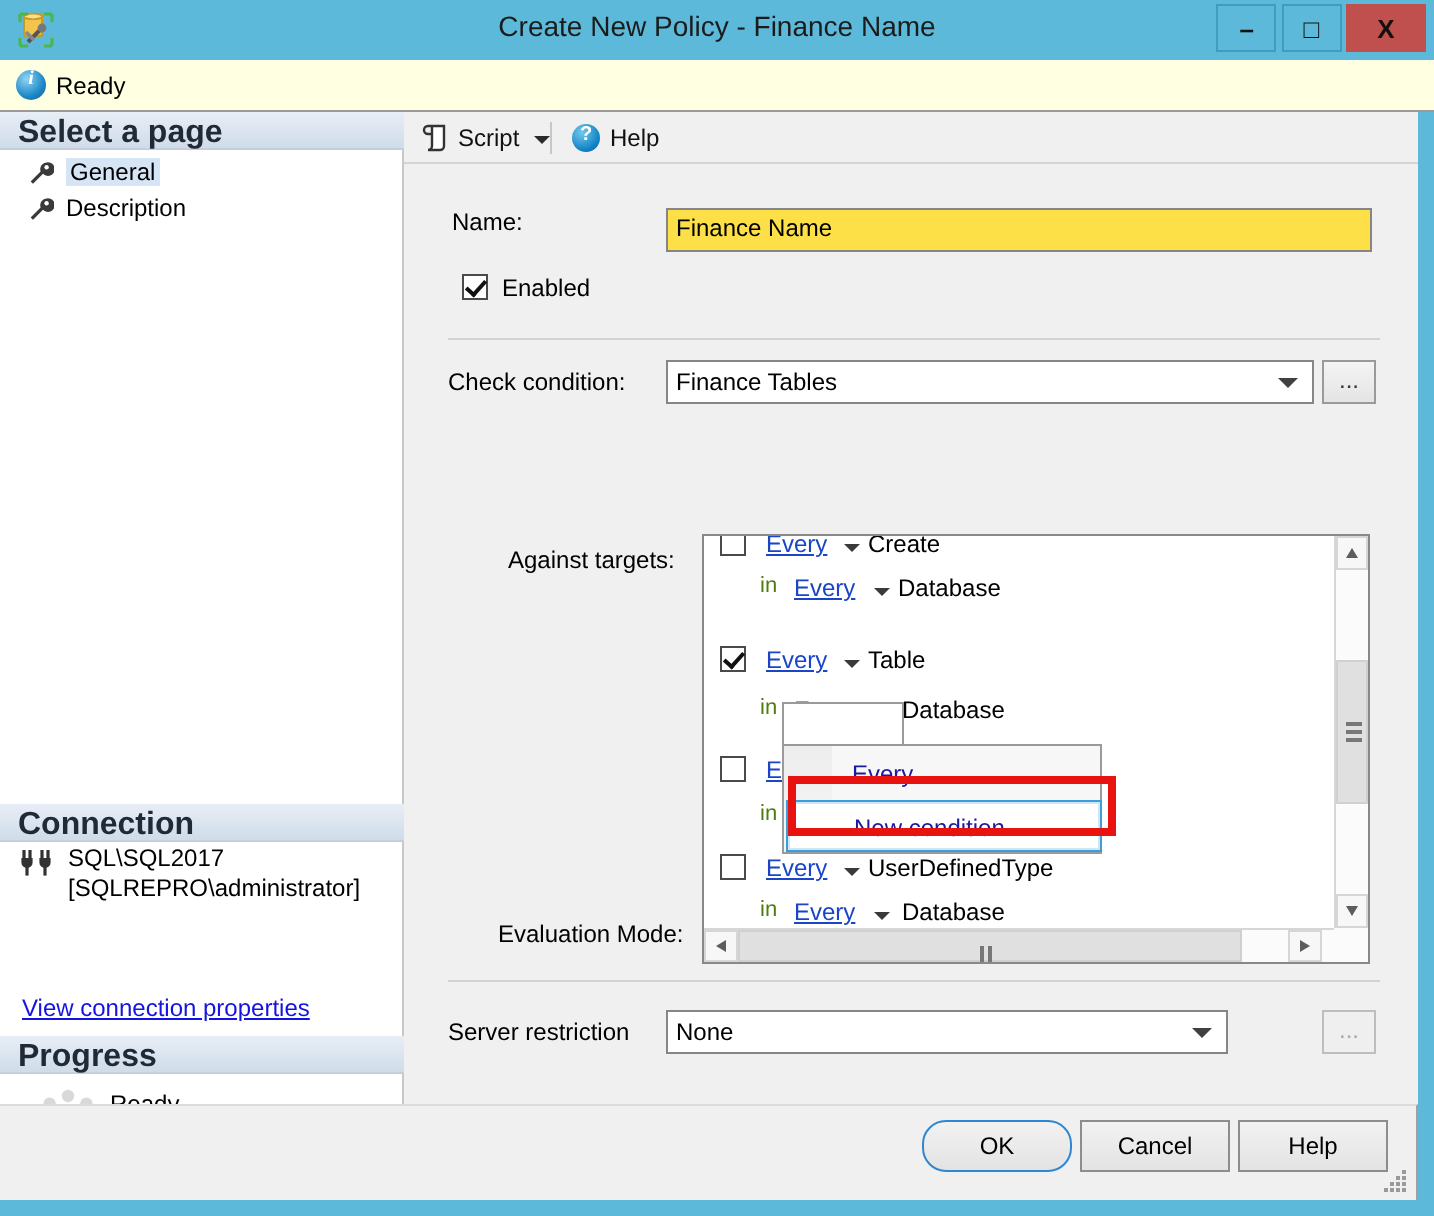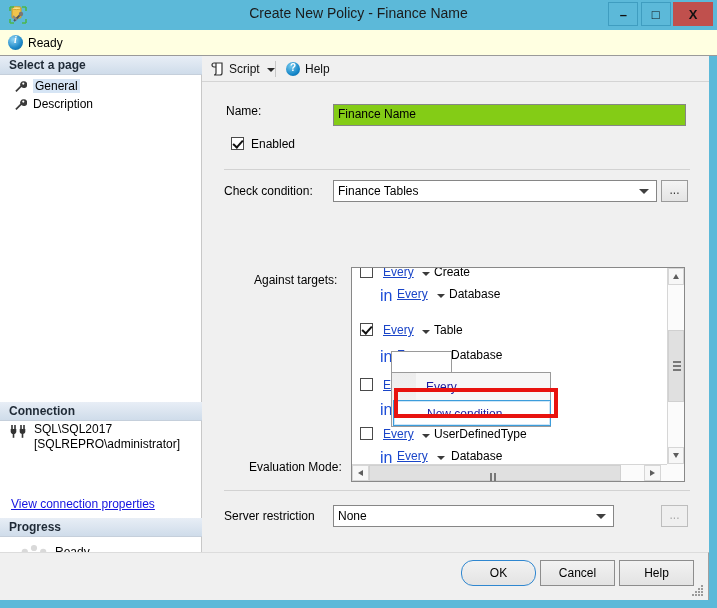--- a/index.html
+++ b/index.html
@@ -81,21 +81,21 @@
     box-sizing: border-box;
   }
   .pane-header {
     position: absolute; left: 0; width: 202px; height: 19px;
     background: linear-gradient(to bottom,#e8eef6 0%, #cfdcea 100%);
     border-bottom: 1px solid #c5cfdb;
     box-sizing: border-box;
   }
   .pane-header span {
     position: absolute; left: 9px; top: 2px;
-    font-size: 12px; font-weight: bold; color: #1f2a36;
+    font-size: 16px; font-weight: bold; color: #1f2a36;
   }
   .page-item {
     position: absolute; left: 14px; height: 17px;
     font-size: 12px; color: #000;
     white-space: nowrap;
   }
   .wrench {
     position: absolute; left: 0; top: 2px; width: 13px; height: 13px;
   }
   .page-item .lbl { position: absolute; left: 19px; top: 1px; }
@@ -156,21 +156,21 @@
     content: "?";
     position: absolute; left: 0; top: 0px; width: 14px; text-align: center;
     color:#fff; font-size: 10px; font-weight: bold;
     font-family: "Liberation Sans", sans-serif;
   }
 
   .fld-label {
     position: absolute; font-size: 12px; color: #000; white-space: nowrap;
   }
   .textbox {
-    position: absolute; background: #84cc16;
+    position: absolute; background: #fde047;
     border: 1px solid #868686;
     box-sizing: border-box;
     font-size: 12px; color: #000;
     padding: 2px 4px;
     font-family: "Liberation Sans", sans-serif;
   }
   .combo {
     position: absolute; background: #fff;
     border: 1px solid #868686;
     box-sizing: border-box;
@@ -228,21 +228,21 @@
     font-size: 12px; top: 3px; cursor: pointer;
   }
   .tcaret {
     position: absolute; top: 10px;
     width: 0; height: 0;
     border-left: 4px solid transparent;
     border-right: 4px solid transparent;
     border-top: 4px solid #3a3a3a;
   }
   .ttext { position: absolute; font-size: 12px; color: #000; top: 3px; }
-  .tin { position: absolute; font-size: 16px; color: #1d4ed8; top: 3px; }
+  .tin { position: absolute; font-size: 11px; color: #4d7c0f; top: 3px; }
 
   
   .open-combo {
     position: absolute; left: 39px; top: 83px; width: 61px; height: 21px;
     border: 1px solid #9a9a9a; border-bottom: none;
     background: #fff;
     box-sizing: border-box;
   }
   .dropdown {
     position: absolute; left: 39px; top: 104px; width: 160px; height: 55px;

